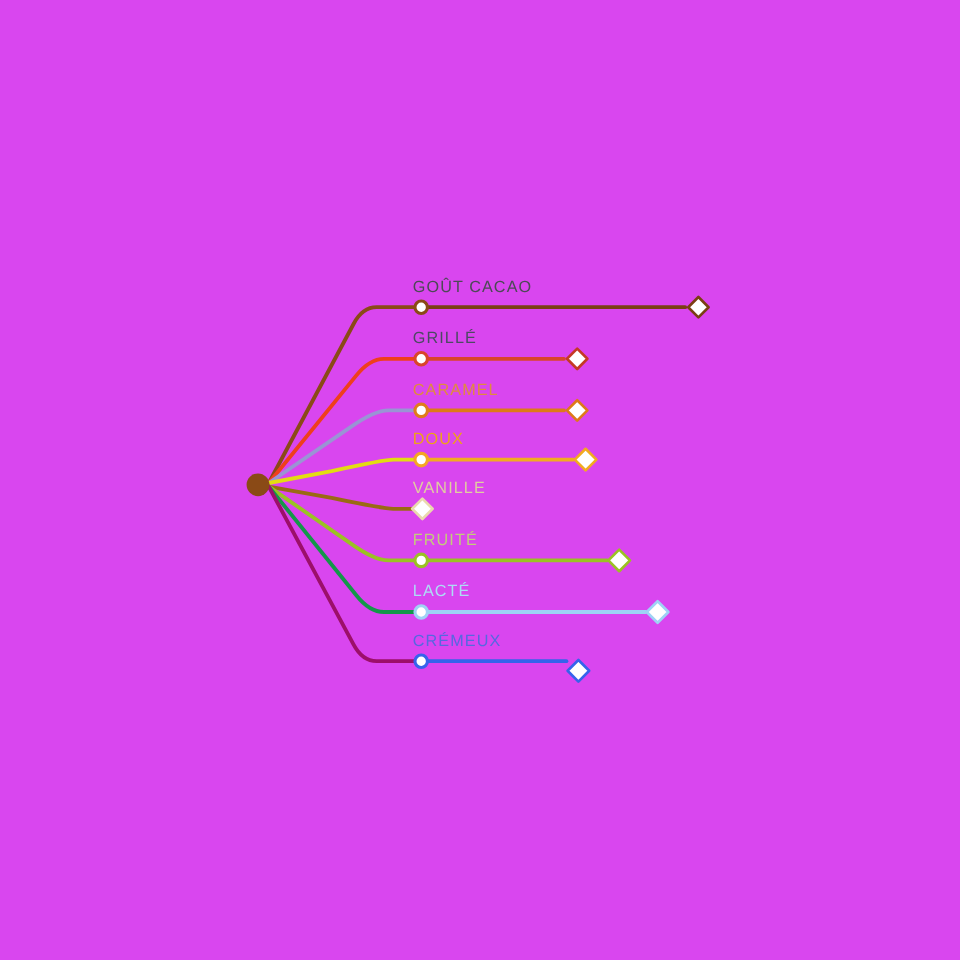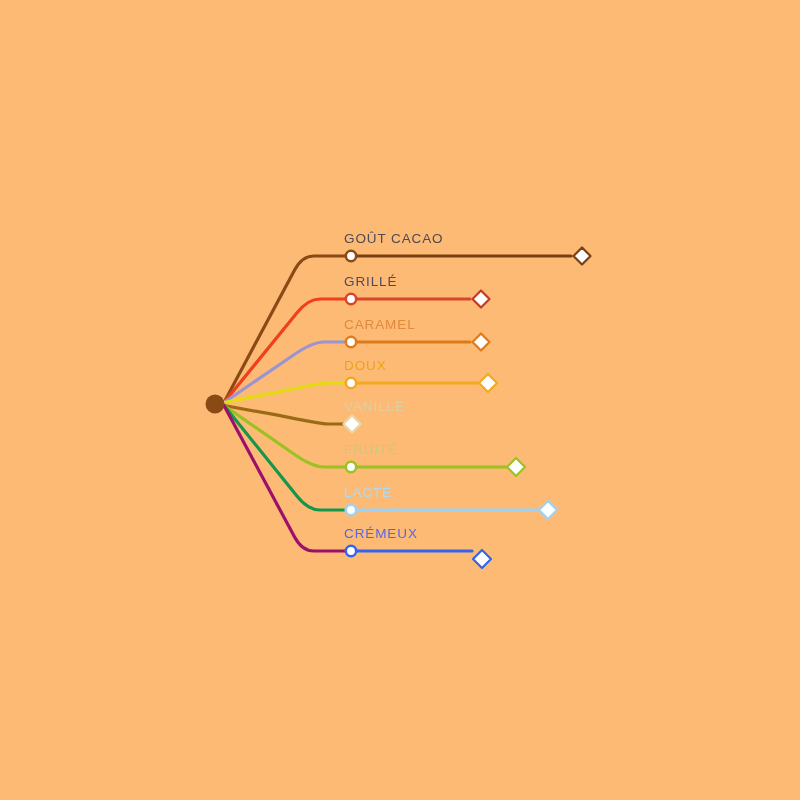--- a/index.html
+++ b/index.html
@@ -11,21 +11,21 @@
   body {
     width: 800px;
     height: 800px;
     font-family: "Liberation Sans", sans-serif;
     overflow: hidden;
   }
   #flavor-diagram {
     position: relative;
     width: 800px;
     height: 800px;
-    background: #fdba74;
+    background: #d946ef;
   }
   #flavor-svg {
     position: absolute;
     left: 0;
     top: 0;
     width: 800px;
     height: 800px;
     display: block;
   }
   .branch-line {

